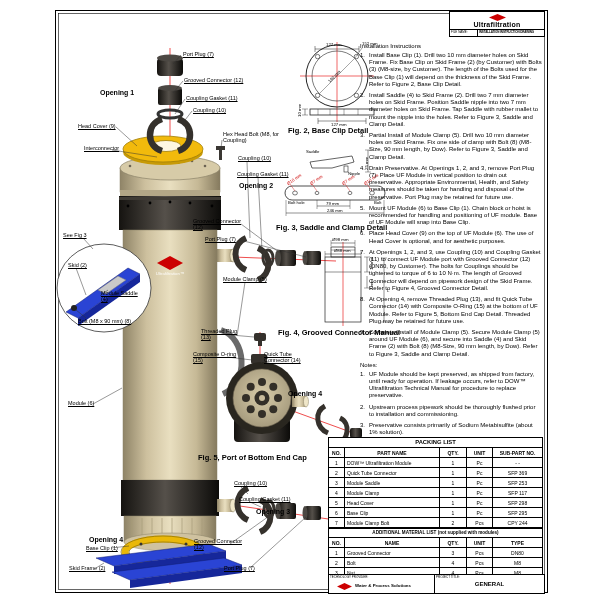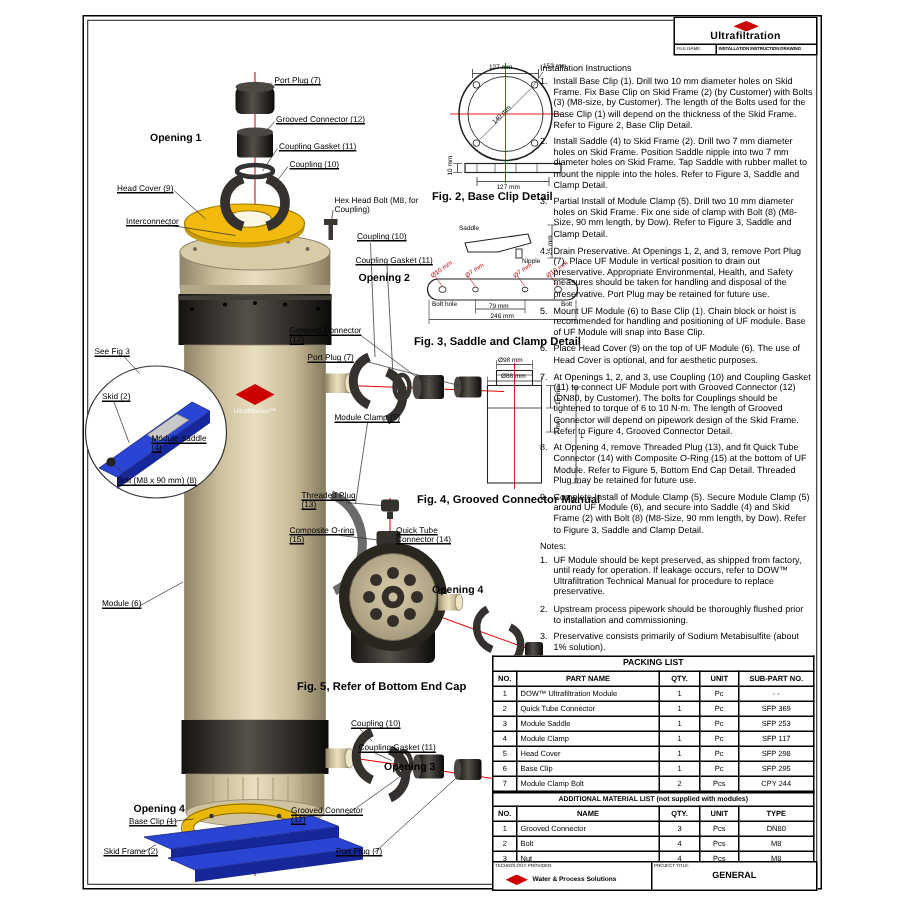--- a/index.html
+++ b/index.html
@@ -353,21 +353,21 @@
 <div class="opn" style="left:256px;top:508px">Opening 3</div>
 <div class="opn" style="left:89px;top:536px">Opening 4</div>
 <div class="lbl" style="left:86px;top:545px">Base Clip (1)</div>
 <div class="lbl lblw" style="left:194px;top:538px;width:48px">Grooved Connector (12)</div>
 <div class="lbl" style="left:69px;top:565px">Skid Frame (2)</div>
 <div class="lbl" style="left:224px;top:565px">Port Plug (7)</div>
 
 <div class="figcap" style="left:288px;top:126px">Fig. 2, Base Clip Detail</div>
 <div class="figcap" style="left:276px;top:223px">Fig. 3, Saddle and Clamp Detail</div>
 <div class="figcap" style="left:278px;top:328px">Fig. 4, Grooved Connector Manual</div>
-<div class="figcap" style="left:198px;top:453px">Fig. 5, Refer of Bottom End Cap</div>
+<div class="figcap" style="left:198px;top:453px">Fig. 5, Port of Bottom End Cap</div>
 
 <div class="dim" style="left:326px;top:42px">127 mm</div>
 <div class="dim" style="left:362px;top:41px">152 mm</div>
 <div class="dim rot45" style="left:327px;top:80px">140 mm</div>
 <div class="dim" style="left:331px;top:122px">127 mm</div>
 <div class="dim rot" style="left:297px;top:117px">10 mm</div>
 
 <div class="smalllbl" style="left:306px;top:149px">Saddle</div>
 <div class="smalllbl" style="left:348px;top:171px">Nipple</div>
 <div class="dim rot" style="left:364px;top:170px">25 mm</div>

